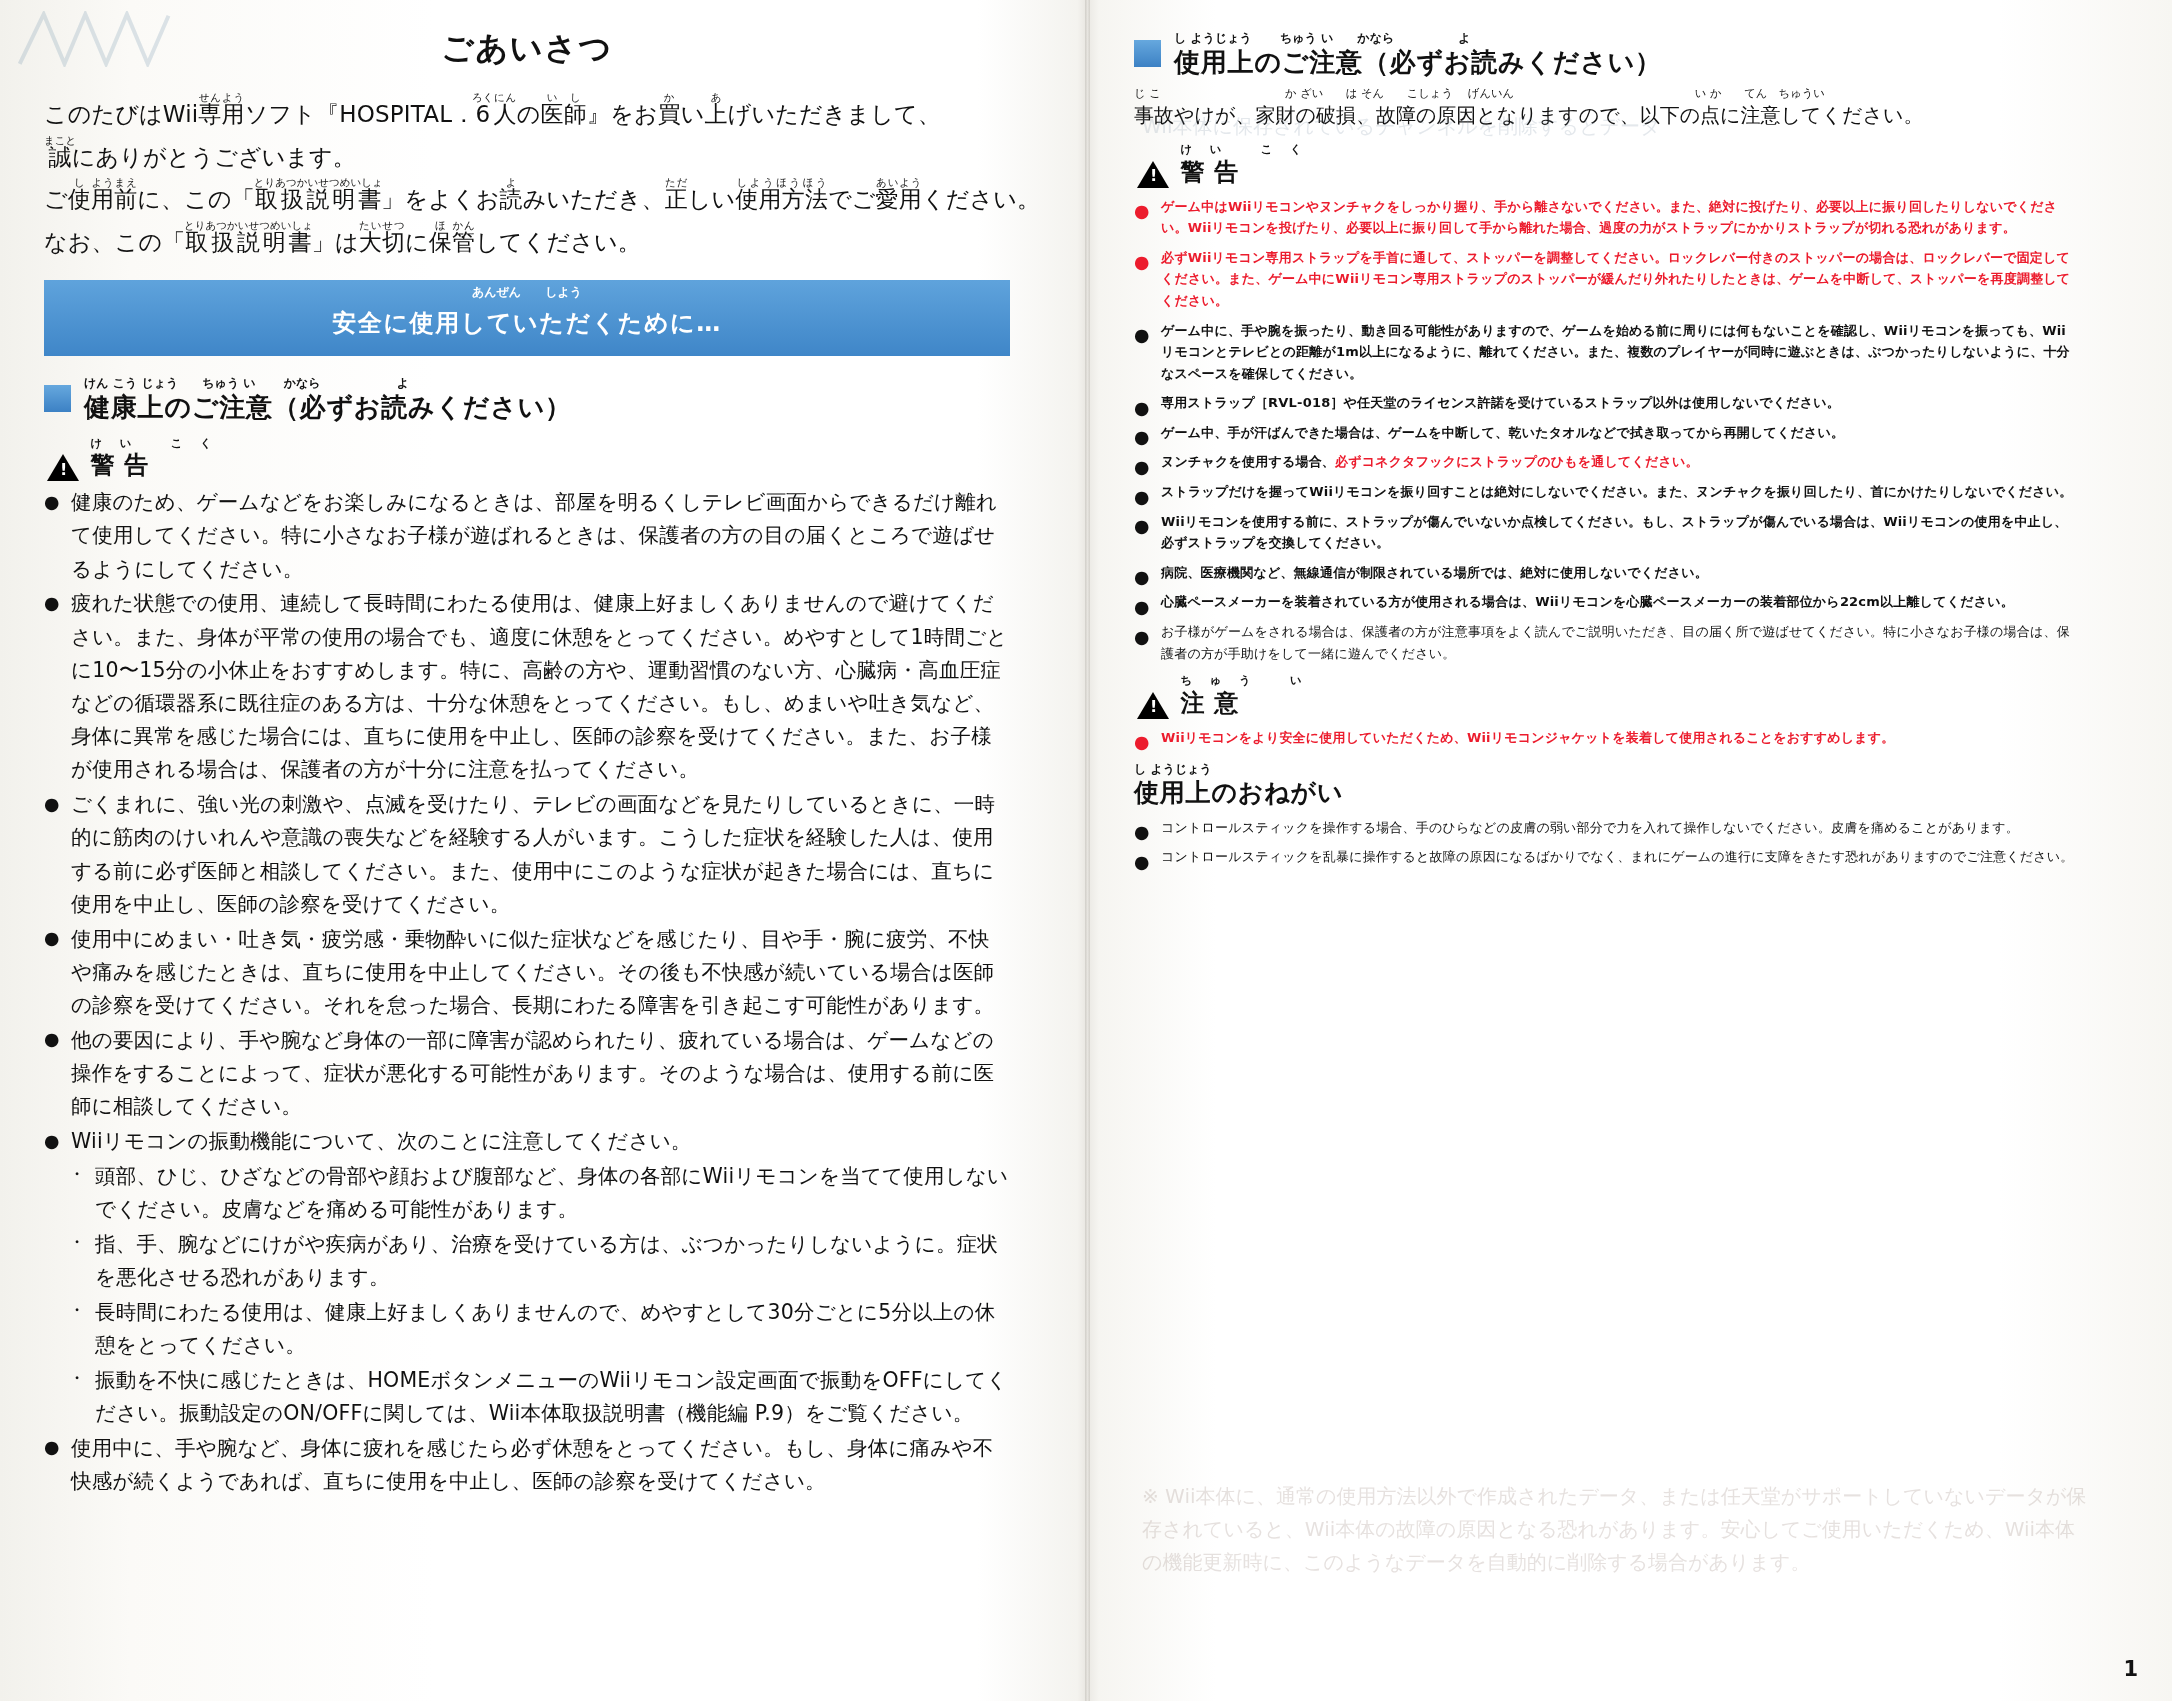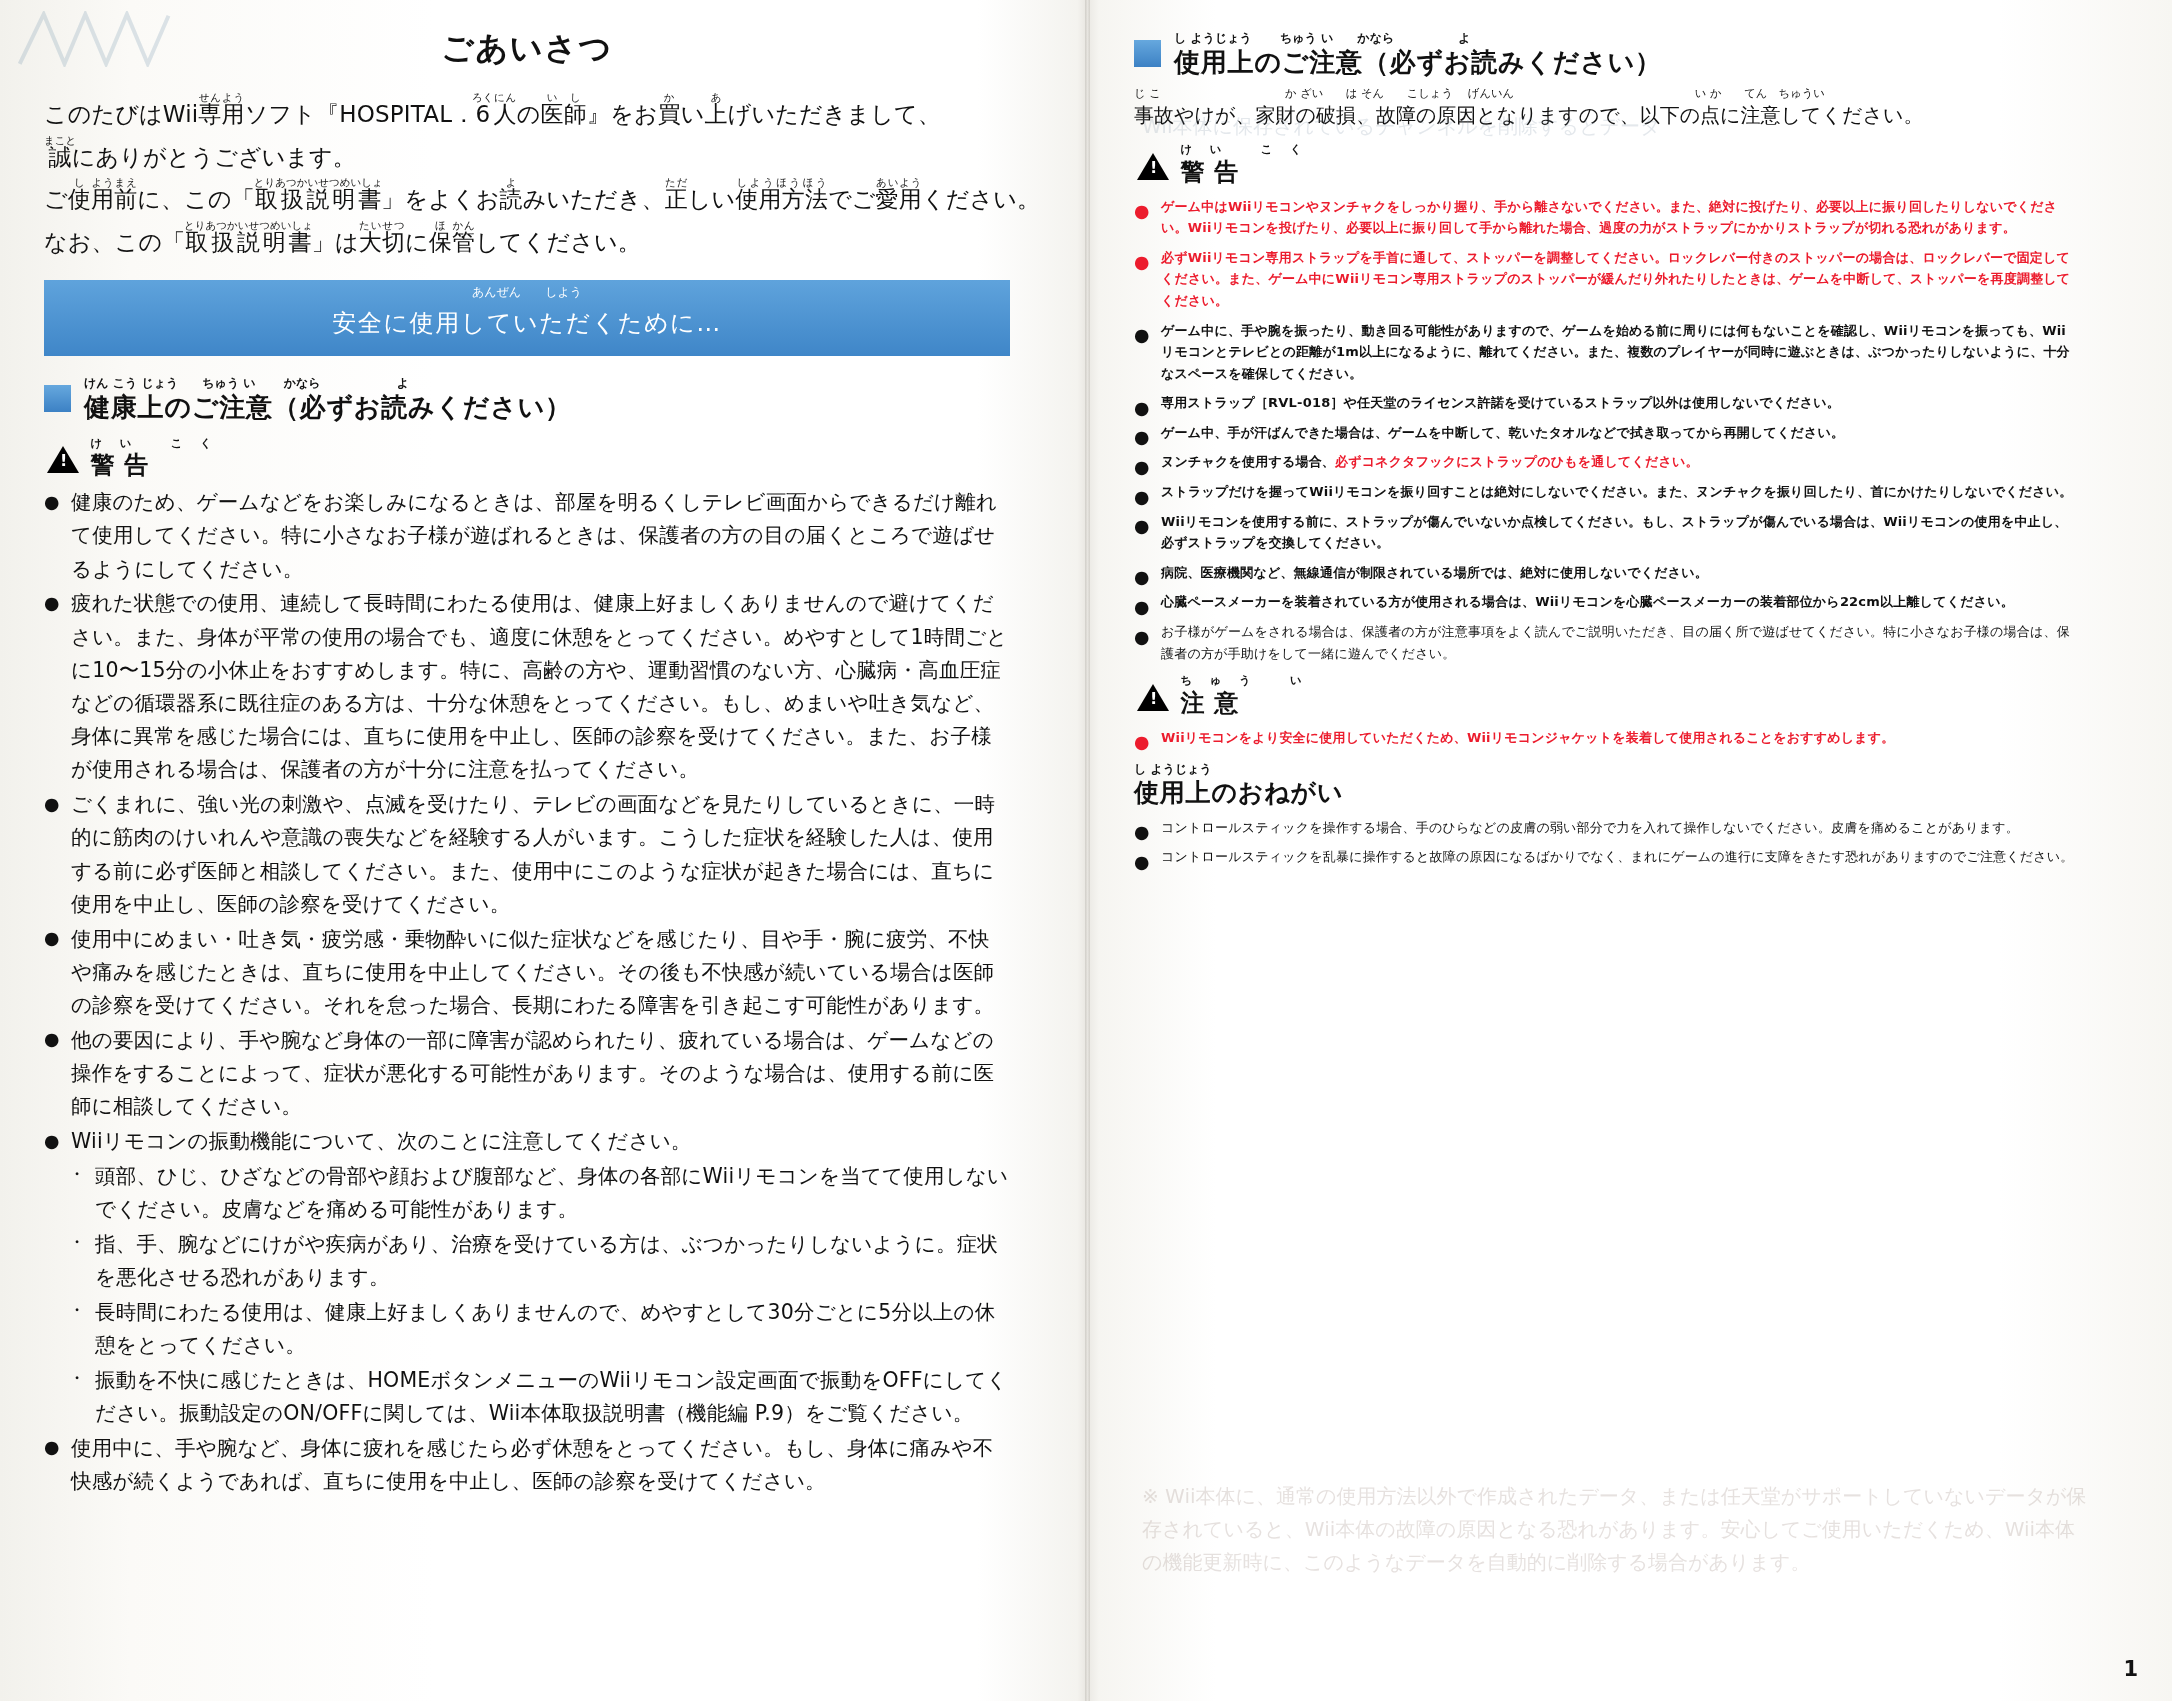--- a/index.html
+++ b/index.html
@@ -58,21 +58,21 @@
     letter-spacing: 0.2px;
   }
   .intro .line { position: relative; white-space: nowrap; }
 
   .banner {
     margin: 17.7px 0 21px 0;
     background: #4f95d3;
     background: linear-gradient(180deg,#5fa3dc,#3f86c8);
     color: #ffffff;
     font-size: 24px;
-    font-weight: normal;
+    font-weight: bold;
     text-align: center;
     padding: 7.2px 0 8.9px 0;
     letter-spacing: 1.6px;
     font-family: "DejaVu Sans", sans-serif;
     position: relative;
   }
 
   .sec-head {
     display: flex;
     align-items: center;
@@ -89,21 +89,21 @@
   .sec-head .txt {
     font-size: 26px;
     font-weight: bold;
     font-family: "DejaVu Sans", sans-serif;
     letter-spacing: 0.8px;
   }
   .sec-head.plain .txt { font-size: 25px; }
 
   .warn-head {
     display: flex;
-    align-items: center;
+    align-items: flex-end;
     gap: 11.3px;
     margin: 13px 0 4.8px 3.2px;
   }
   .tri {
     width: 0; height: 0;
     border-left: 16px solid transparent;
     border-right: 16px solid transparent;
     border-bottom: 27px solid #000;
     position: relative;
     flex: 0 0 auto;

